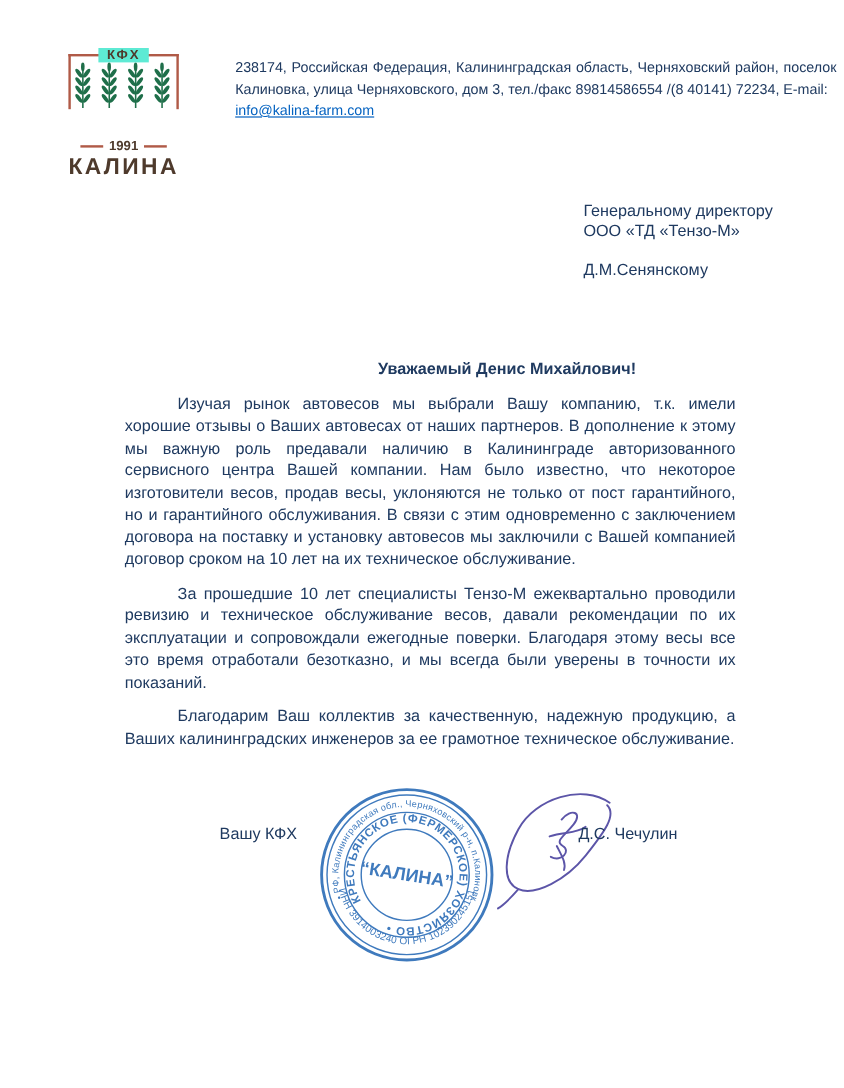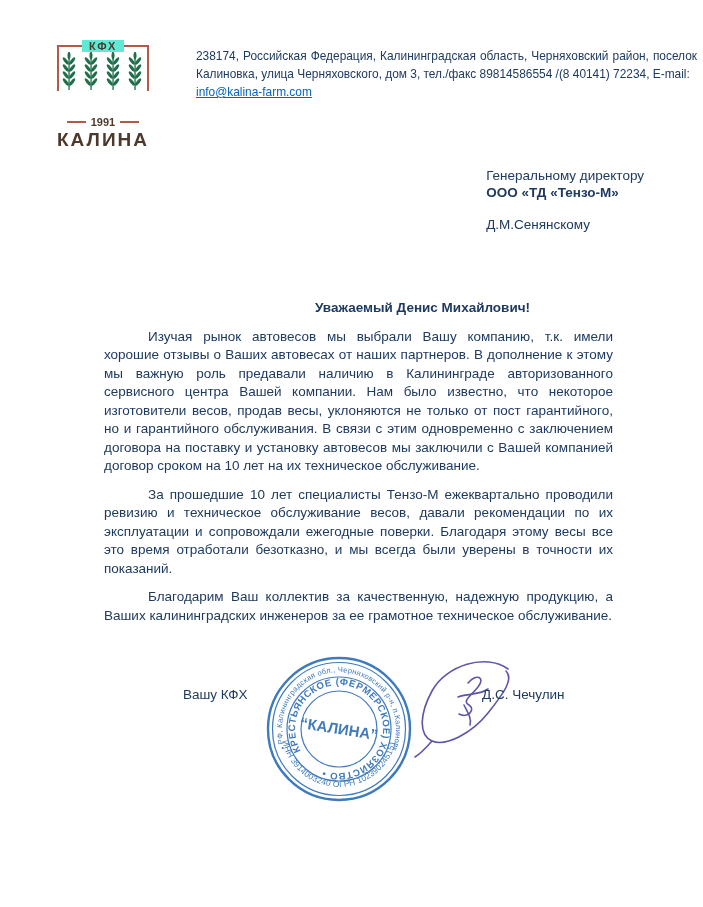--- a/index.html
+++ b/index.html
@@ -28,21 +28,21 @@
   .yline { width:19px; height:0; border-top:2px solid var(--logo_frame,#b05a47); }
 
   
   .address { position:absolute; left:196px; top:47px; width:501px;
     font-size:11.9px; line-height:18px; text-align:justify; }
   .email { color:var(--link,#0563c1); text-decoration:underline; cursor:pointer; }
 
   
   .recipient { position:absolute; top:167px; right:59px; 
     font-size:13.5px; line-height:17px; }
-  .recipient .bold { font-weight:bold; }
+  .recipient .bold { font-weight:normal; }
   .recipient .spacer { height:15px; }
 
   
   .content { position:absolute; left:104px; top:299px; width:509px;
     font-size:13.5px; line-height:18.5px; }
   .salutation { font-weight:bold; text-align:center; padding-left:128px; margin-bottom:10px; }
   .content p { text-align:justify; text-indent:44px; margin:0 0 10px 0; }
 
   
   .sig-label { position:absolute; left:183px; top:687px; font-size:13.5px; }

